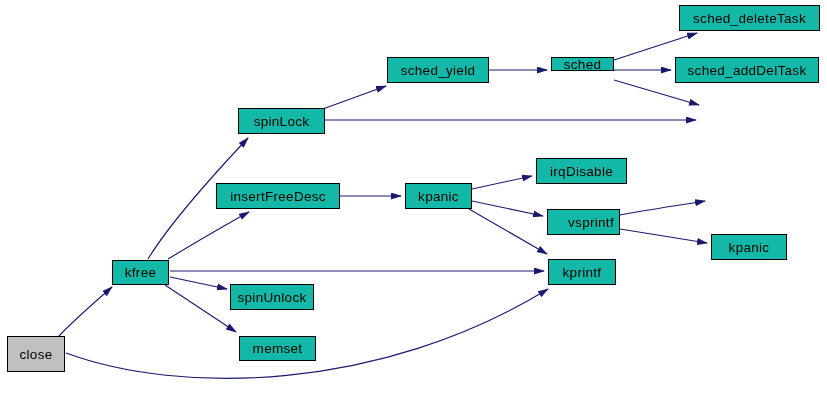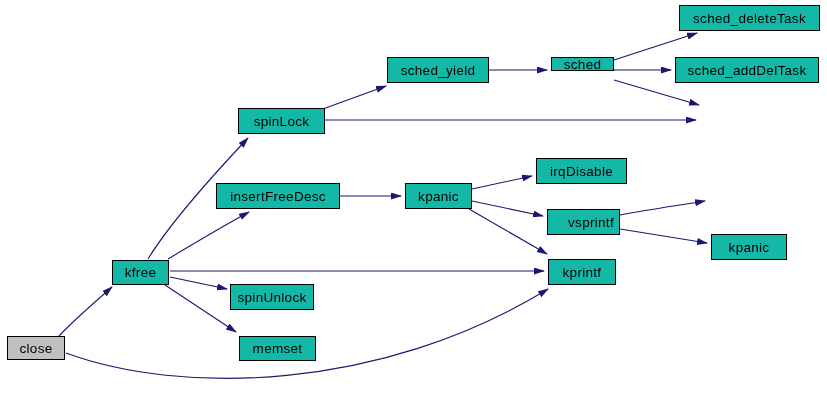--- a/index.html
+++ b/index.html
@@ -71,21 +71,21 @@
     <path class="edge" d="M614,70 L671,70" marker-end="url(#arrow)"></path>
     <path class="edge" d="M614,80 L699,105" marker-end="url(#arrow)"></path>
     <path class="edge" d="M340,196 L401,196" marker-end="url(#arrow)"></path>
     <path class="edge" d="M472,189 L532,176" marker-end="url(#arrow)"></path>
     <path class="edge" d="M472,201 L543,216" marker-end="url(#arrow)"></path>
     <path class="edge" d="M469,209 L547,254" marker-end="url(#arrow)"></path>
     <path class="edge" d="M620,215 C652,209 682,205 705,201" marker-end="url(#arrow)"></path>
     <path class="edge" d="M620,229 C652,234 682,239 707,243" marker-end="url(#arrow)"></path>
   </svg>
 
-  <div class="node root" style="left:7px;   top:336px; width:58px;  height:24px;">close</div>
+  <div class="node root" style="left:7px;   top:336px; width:58px;  height:36px;">close</div>
   <div class="node" style="left:112px; top:260px; width:57px;  height:25px;">kfree</div>
   <div class="node" style="left:238px; top:108px; width:87px;  height:26px;">spinLock</div>
   <div class="node" style="left:387px; top:57px;  width:102px; height:26px;">sched_yield</div>
   <div class="node" style="left:551px; top:57px;  width:63px;  height:14px;">sched</div>
   <div class="node" style="left:679px; top:5px;   width:141px; height:26px;">sched_deleteTask</div>
   <div class="node" style="left:675px; top:57px;  width:144px; height:26px;">sched_addDelTask</div>
   <div class="node" style="left:216px; top:183px; width:124px; height:26px;">insertFreeDesc</div>
   <div class="node" style="left:405px; top:183px; width:67px;  height:26px;text-align:center;">kpanic</div>
   <div class="node" style="left:536px; top:158px; width:91px;  height:26px;">irqDisable</div>
   <div class="node" style="left:547px; top:209px; width:73px;  height:26px;padding-left:15px;">vsprintf</div>

